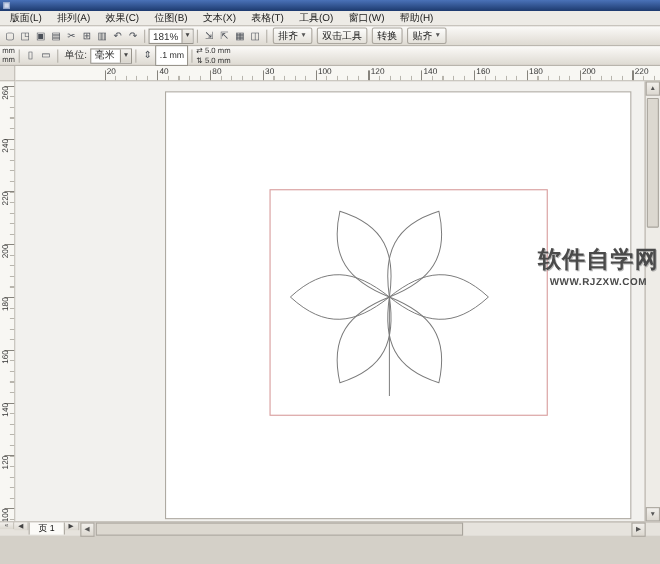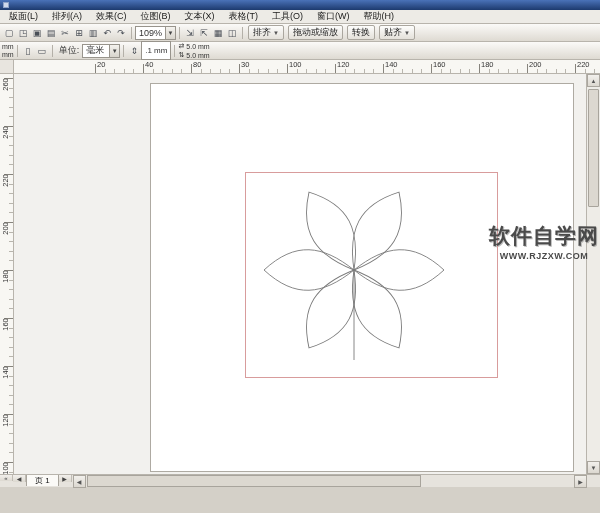--- a/index.html
+++ b/index.html
@@ -85,35 +85,35 @@
     <span class="tb-icon">◳</span>
     <span class="tb-icon">▣</span>
     <span class="tb-icon">▤</span>
     <span class="tb-icon">✂</span>
     <span class="tb-icon">⊞</span>
     <span class="tb-icon">▥</span>
     <span class="tb-icon">↶</span>
     <span class="tb-icon">↷</span>
     <span class="sep"></span>
     <span class="combo">
-      <span class="combo-value">109%</span>
+      <span class="combo-value">181%</span>
       <span class="combo-arrow">▼</span>
     </span>
     <span class="sep"></span>
     <span class="tb-icon">⇲</span>
     <span class="tb-icon">⇱</span>
     <span class="tb-icon">▦</span>
     <span class="tb-icon">◫</span>
     <span class="sep"></span>
     <span class="tbtn">
       <span>排齐</span>
       <span class="arrow-small">▼</span>
     </span>
     <span class="tbtn">
-      <span>拖动或缩放</span>
+      <span>双击工具</span>
     </span>
     <span class="tbtn">
       <span>转换</span>
     </span>
     <span class="tbtn">
       <span>贴齐</span>
       <span class="arrow-small">▼</span>
     </span>
   </div>
 

